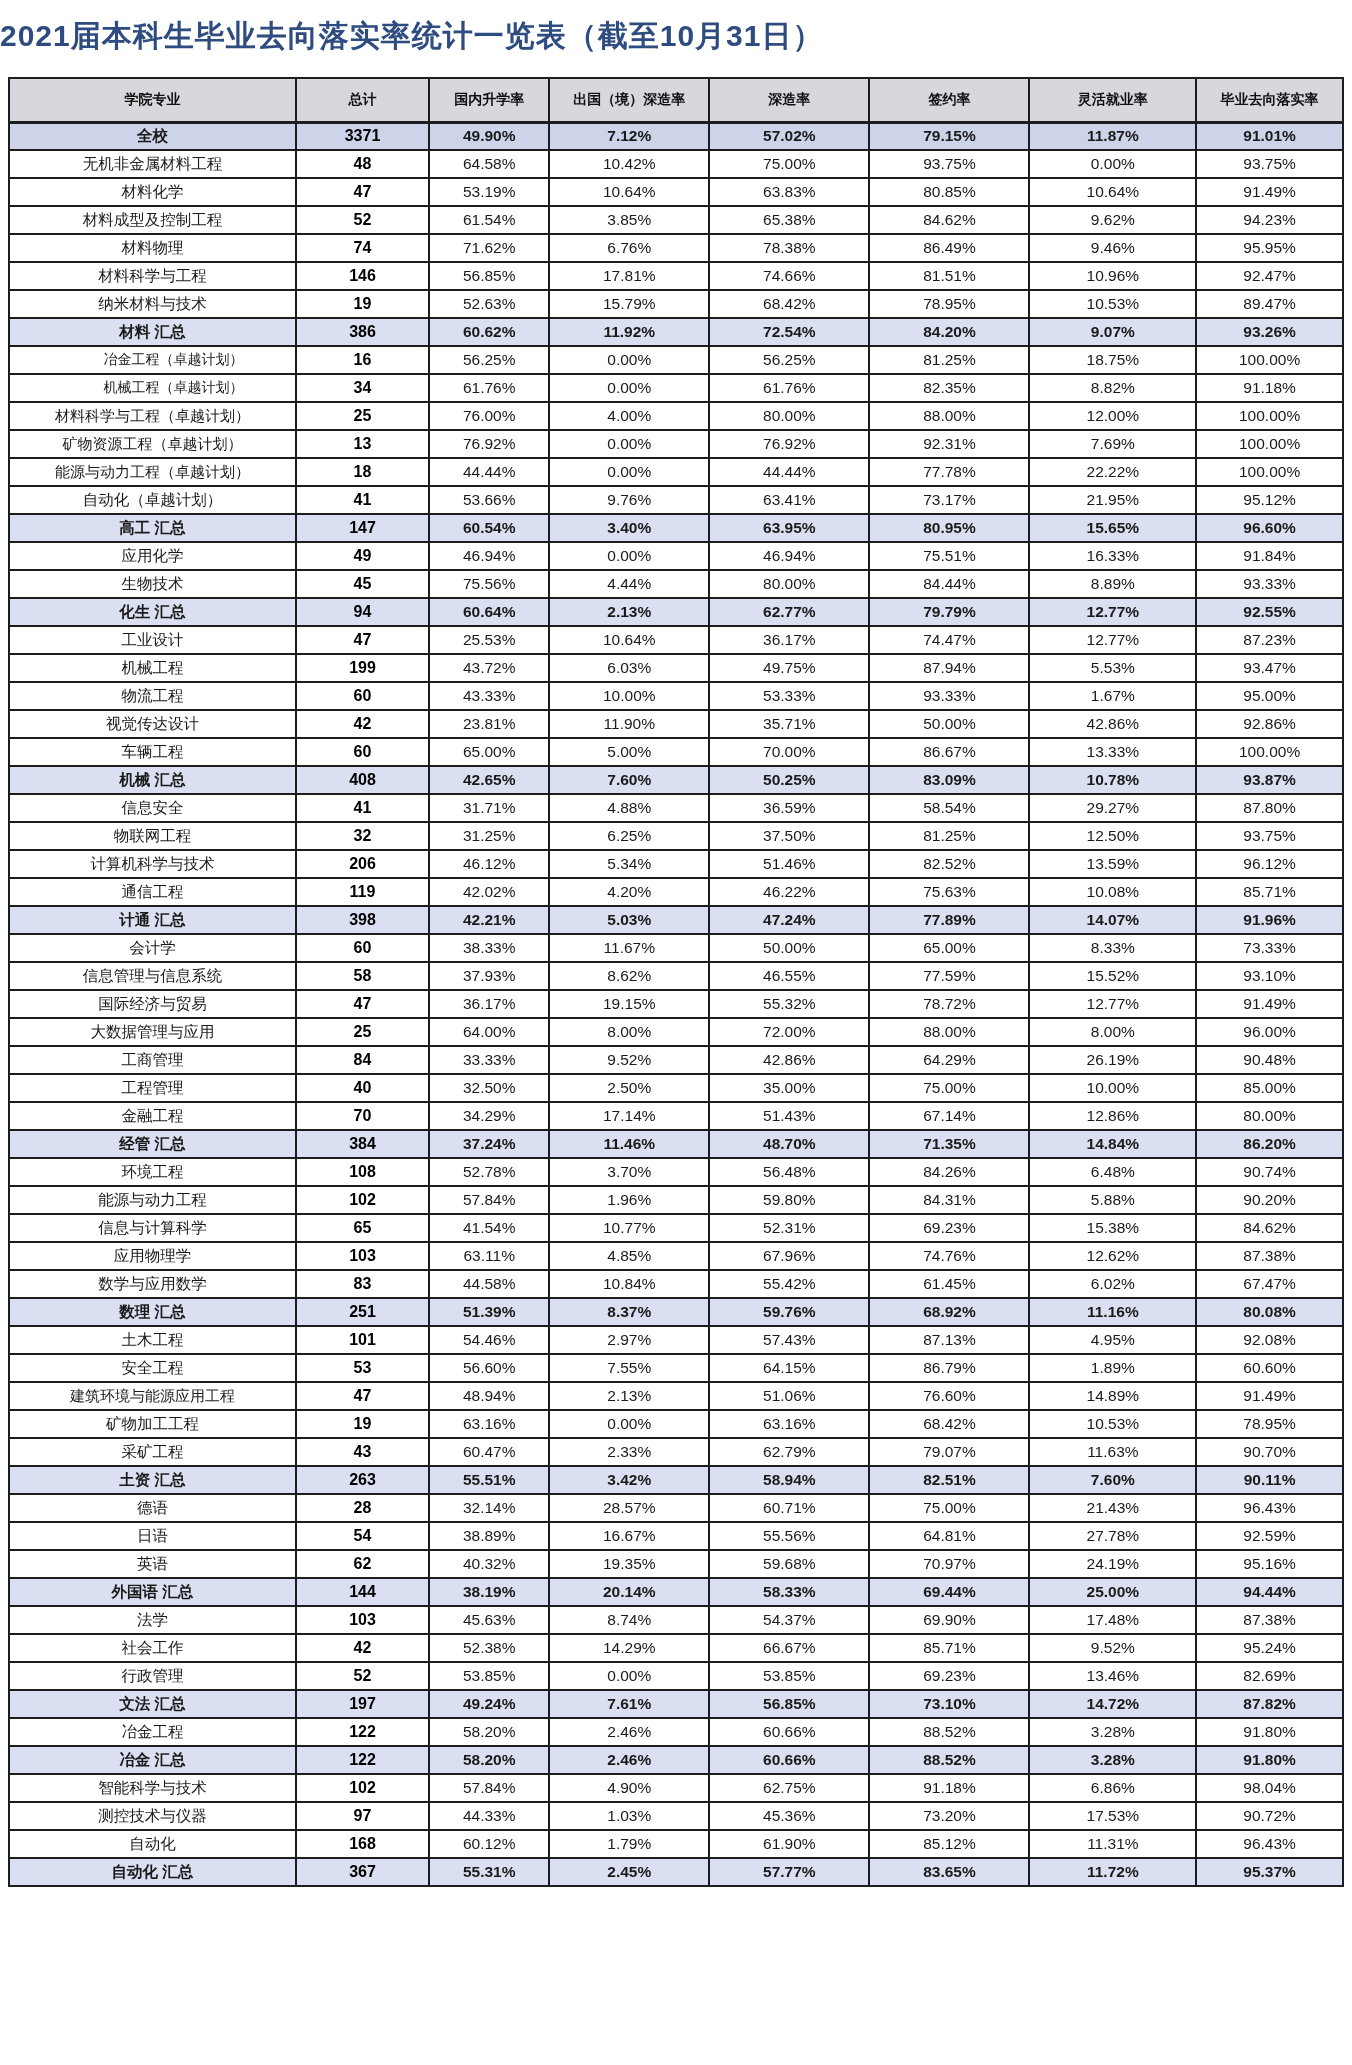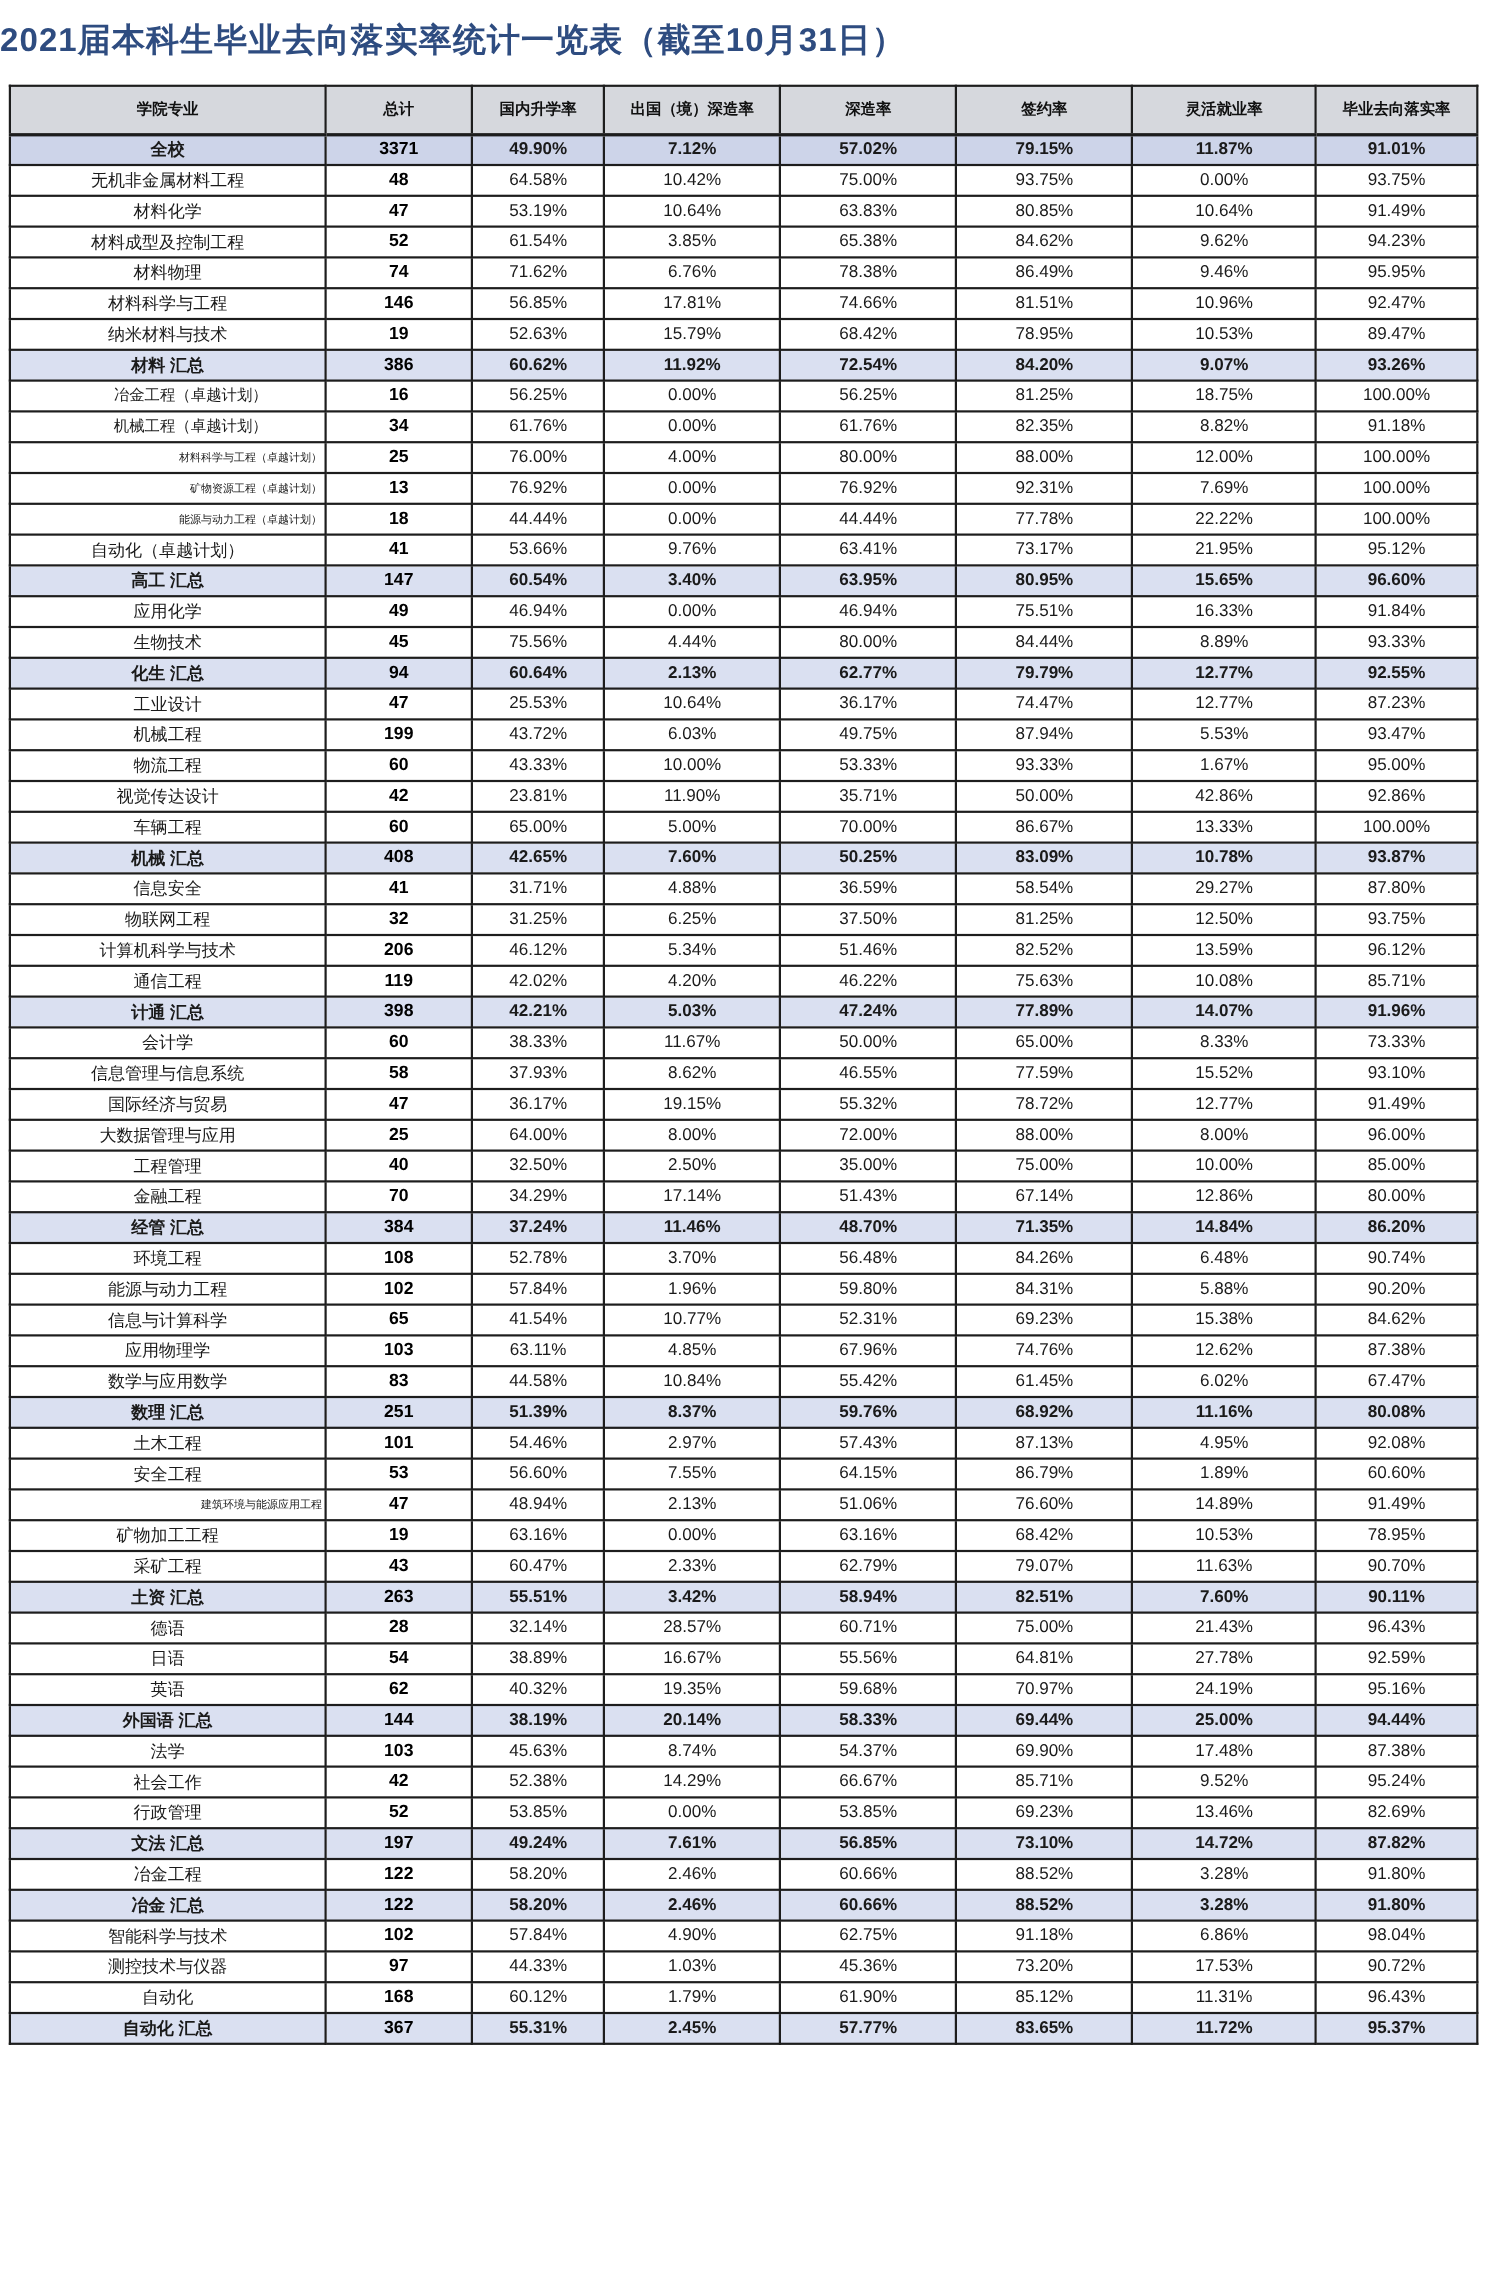--- a/index.html
+++ b/index.html
@@ -48,21 +48,21 @@
     color:#1a1a1a;
   }
   tbody td.total{
     font-weight:bold;
     font-size:16px;
     color:#000;
   }
   tr.school td{background:var(--school-bg);font-weight:bold;}
   tr.summary td{background:var(--summary-bg);font-weight:bold;}
   td.label.sm{font-size:14px;padding-left:44px;}
-  td.label.xs{font-size:10px;text-align:right;}
+  td.label.xs{font-size:15px;}
 </style>
 </head>
 <body>
 
 <div class="page-title">2021届本科生毕业去向落实率统计一览表（截至10月31日）</div>
 
 <table>
   <colgroup>
     <col style="width:21.5%">
     <col style="width:10%">
@@ -410,20 +410,30 @@
         <td class="label">大数据管理与应用</td>
         <td class="total">25</td>
         <td>64.00%</td>
         <td>8.00%</td>
         <td>72.00%</td>
         <td>88.00%</td>
         <td>8.00%</td>
         <td>96.00%</td>
       </tr>
       <tr class="normal">
+        <td class="label">工商管理</td>
+        <td class="total">84</td>
+        <td>33.33%</td>
+        <td>9.52%</td>
+        <td>42.86%</td>
+        <td>64.29%</td>
+        <td>26.19%</td>
+        <td>90.48%</td>
+      </tr>
+      <tr class="normal">
         <td class="label">工程管理</td>
         <td class="total">40</td>
         <td>32.50%</td>
         <td>2.50%</td>
         <td>35.00%</td>
         <td>75.00%</td>
         <td>10.00%</td>
         <td>85.00%</td>
       </tr>
       <tr class="normal">

